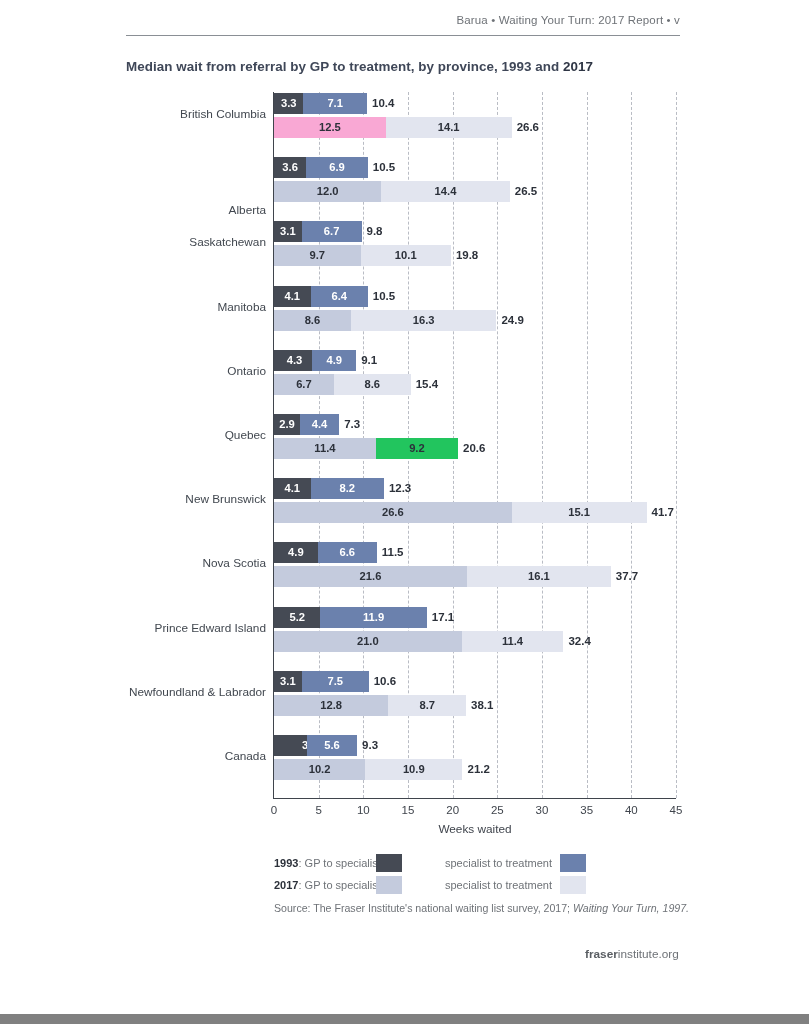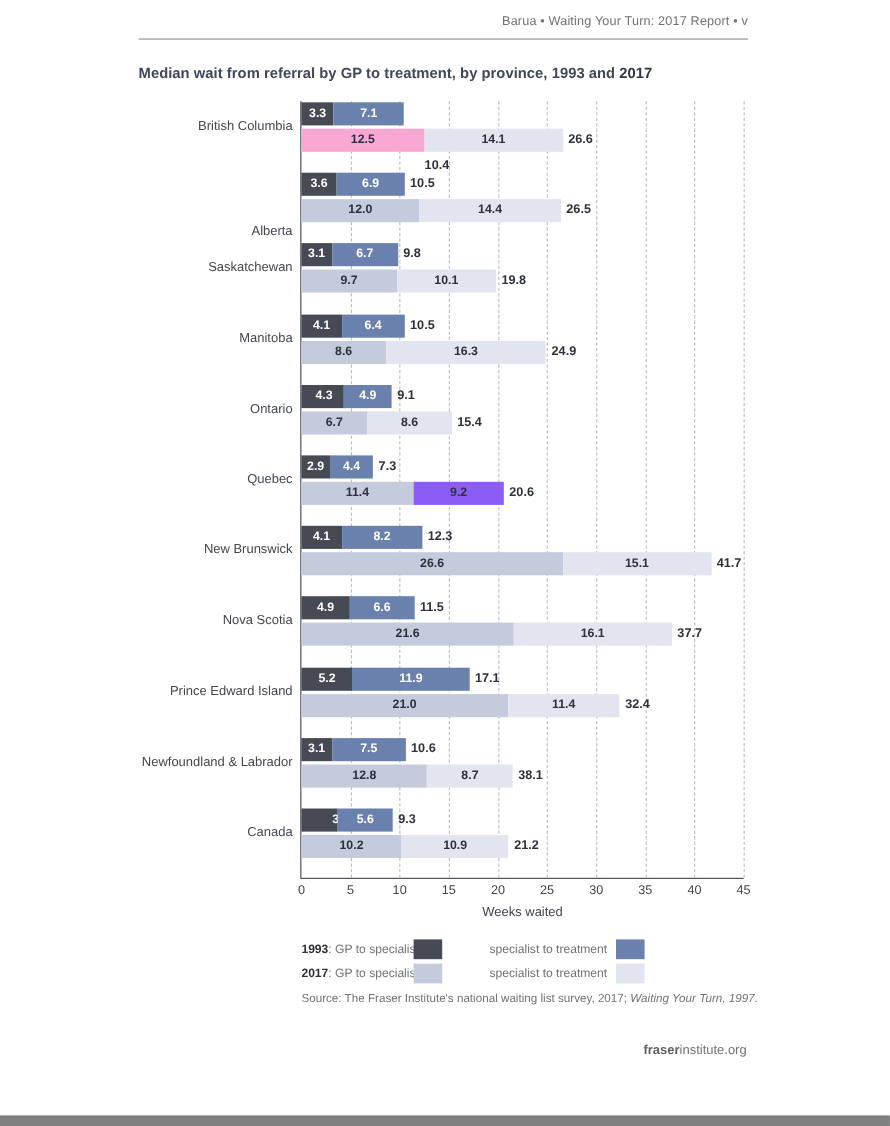--- a/index.html
+++ b/index.html
@@ -230,21 +230,21 @@
     <div id="bars">
         <div class="group" style="top: 1px; height: 45px;">
           <div class="cat-label" style="right: 410px; top: 14px;">British Columbia</div>
           <div class="row" style="top: 0px; width: 402px;">
             <div class="seg" style="left: 0px; width: 29.48px; background: rgb(69, 74, 84);">
               <span class="seglabel" style="color: rgb(255, 255, 255);">3.3</span>
             </div>
             <div class="seg" style="left: 29.48px; width: 63.4267px; background: rgb(107, 129, 173);">
               <span class="seglabel" style="color: rgb(255, 255, 255);">7.1</span>
             </div>
-            <div class="total" style="left: 107px; margin-top: 48px;">10.4</div>
+            <div class="total" style="left: 93px;">10.4</div>
           </div>
           <div class="row" style="top: 24px; width: 402px;">
             <div class="seg" style="left: 0px; width: 111.667px; background: #f9a8d4;">
               <span class="seglabel" style="color: rgb(44, 49, 58);">12.5</span>
             </div>
             <div class="seg" style="left: 111.667px; width: 125.96px; background: rgb(226, 229, 239);">
               <span class="seglabel" style="color: rgb(44, 49, 58);">14.1</span>
             </div>
             <div class="total" style="left: 237.627px;">26.6</div>
           </div>
@@ -341,21 +341,21 @@
             </div>
             <div class="seg" style="left: 25.9067px; width: 39.3067px; background: rgb(107, 129, 173);">
               <span class="seglabel" style="color: rgb(255, 255, 255);">4.4</span>
             </div>
             <div class="total" style="left: 65.2133px;">7.3</div>
           </div>
           <div class="row" style="top: 24px; width: 402px;">
             <div class="seg" style="left: 0px; width: 101.84px; background: rgb(196, 203, 221);">
               <span class="seglabel" style="color: rgb(44, 49, 58);">11.4</span>
             </div>
-            <div class="seg" style="left: 101.84px; width: 82.1867px; background: #8b5cf6;">
+            <div class="seg" style="left: 101.84px; width: 82.1867px; background: #22c55e;">
               <span class="seglabel" style="color: rgb(44, 49, 58);">9.2</span>
             </div>
             <div class="total" style="left: 184.027px;">20.6</div>
           </div>
         </div>
         <div class="group" style="top: 386.2px; height: 45px;">
           <div class="cat-label" style="right: 410px; top: 14px;">New Brunswick</div>
           <div class="row" style="top: 0px; width: 402px;">
             <div class="seg" style="left: 0px; width: 36.6267px; background: rgb(69, 74, 84);">
               <span class="seglabel" style="color: rgb(255, 255, 255);">4.1</span>

